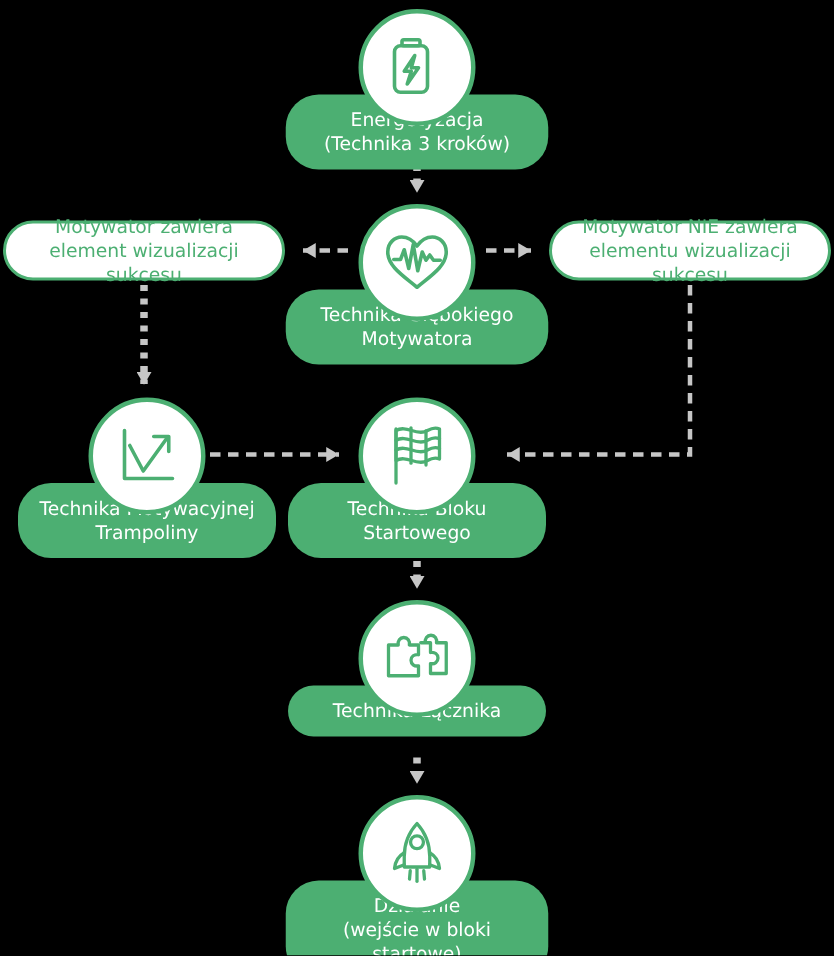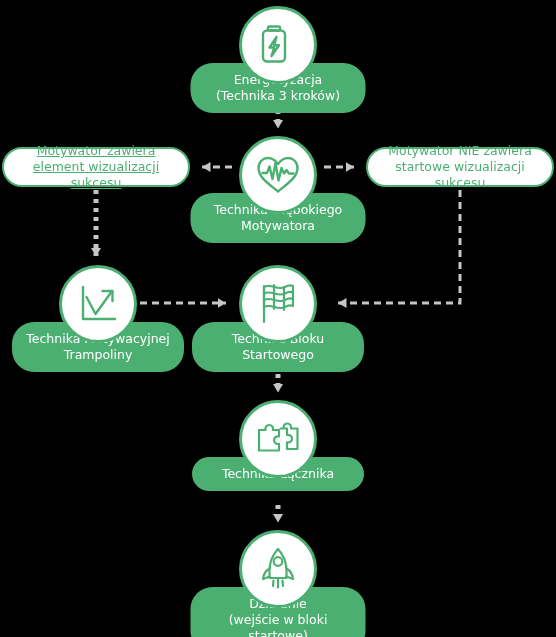--- a/index.html
+++ b/index.html
@@ -101,21 +101,21 @@
 
   #node-blok { left: 188px; top: 265px; width: 180px; }
   #node-blok .node-pill { width: 172px; }
 
   #node-lacznik { left: 188px; top: 400px; width: 180px; }
   #node-lacznik .node-pill { width: 172px; }
 
   #node-dzialanie { left: 188px; top: 530px; width: 180px; }
   #node-dzialanie .node-pill { width: 175px; }
 
-  #pill-zawiera { left: 2px;   top: 147px; width: 188px; height: 40px; text-decoration: underline; }
+  #pill-zawiera { left: 2px;   top: 147px; width: 188px; height: 40px; }
   #pill-nie-zawiera { left: 366px; top: 147px; width: 188px; height: 40px; }
 </style>
 </head>
 <body>
 
 <div id="canvas">
 
   <svg id="connectors" viewBox="0 0 556 637" width="556" height="637">
     <defs>
       <marker id="arrow-down" markerWidth="10" markerHeight="9" refX="5" refY="8" orient="0" markerUnits="userSpaceOnUse">
@@ -222,16 +222,16 @@
     </div>
   </div>
 
   <div class="outline-pill" id="pill-zawiera">
     <span>Motywator zawiera
 element wizualizacji sukcesu</span>
   </div>
 
   <div class="outline-pill" id="pill-nie-zawiera">
     <span>Motywator NIE zawiera
-startowe wizualizacji sukcesu</span>
+elementu wizualizacji sukcesu</span>
   </div>
 
 </div>
 
 </body></html>

